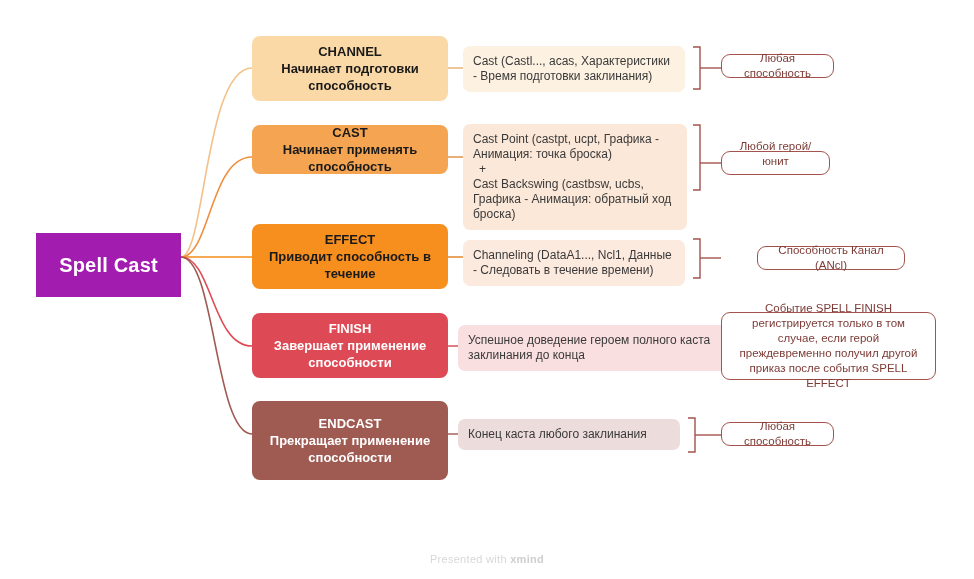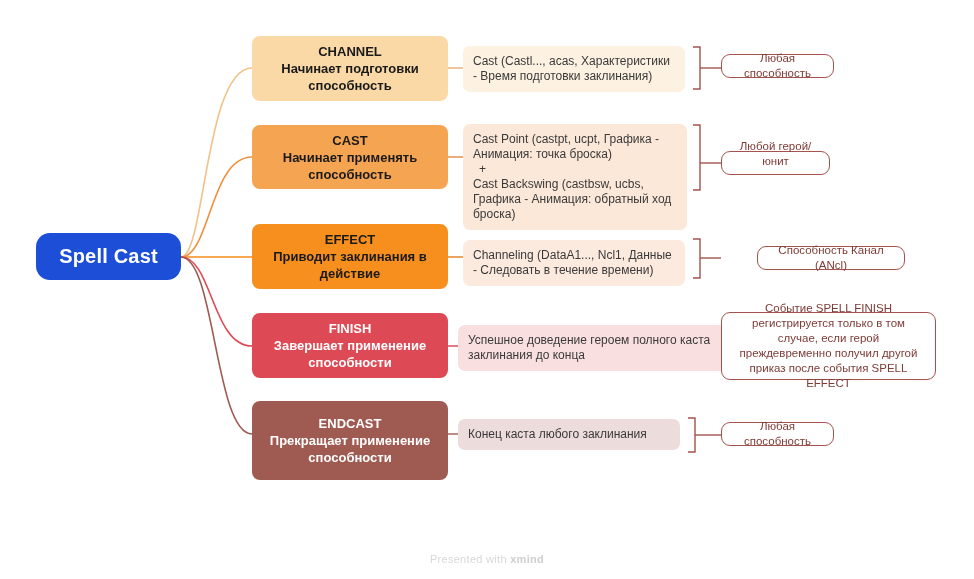--- a/index.html
+++ b/index.html
@@ -30,23 +30,23 @@
     height: 579px;
     pointer-events: none;
   }
 
   
   .root-node {
     position: absolute;
     left: 36px;
     top: 233px;
     width: 145px;
-    height: 47px;
-    border-radius: 14px;
-    background: #1d4ed8;
+    height: 64px;
+    border-radius: 0;
+    background: #a21caf;
     display: flex;
     align-items: center;
     justify-content: center;
     box-sizing: border-box;
   }
   .root-node .root-label {
     color: #ffffff;
     font-size: 20px;
     font-weight: bold;
     letter-spacing: 0.2px;
@@ -75,21 +75,21 @@
     font-size: 13px;
     font-weight: bold;
     line-height: 17px;
   }
   .dark-text .branch-title,
   .dark-text .branch-sub { color: #1a1a1a; }
   .light-text .branch-title,
   .light-text .branch-sub { color: #ffffff; }
 
   #node-channel { top: 36px;  height: 65px; background: #fad9a6; }
-  #node-cast    { top: 125px; height: 64px; background: #f5a451; }
+  #node-cast    { top: 125px; height: 49px; background: #f5a451; }
   #node-effect  { top: 224px; height: 65px; background: #f78f1e; }
   #node-finish  { top: 313px; height: 65px; background: #dd4a55; }
   #node-endcast { top: 401px; height: 79px; background: #9f5a52; }
 
   
   .note-box {
     position: absolute;
     border-radius: 7px;
     box-sizing: border-box;
     padding: 8px 10px;
@@ -190,21 +190,21 @@
     <span class="branch-sub">Начинает подготовки способность</span>
   </div>
 
   <div class="branch-node dark-text" id="node-cast">
     <span class="branch-title">CAST</span>
     <span class="branch-sub">Начинает применять способность</span>
   </div>
 
   <div class="branch-node dark-text" id="node-effect">
     <span class="branch-title">EFFECT</span>
-    <span class="branch-sub">Приводит заклинания в действие</span>
+    <span class="branch-sub">Приводит способность в течение</span>
   </div>
 
   <div class="branch-node light-text" id="node-finish">
     <span class="branch-title">FINISH</span>
     <span class="branch-sub">Завершает применение способности</span>
   </div>
 
   <div class="branch-node light-text" id="node-endcast">
     <span class="branch-title">ENDCAST</span>
     <span class="branch-sub">Прекращает применение способности</span>

